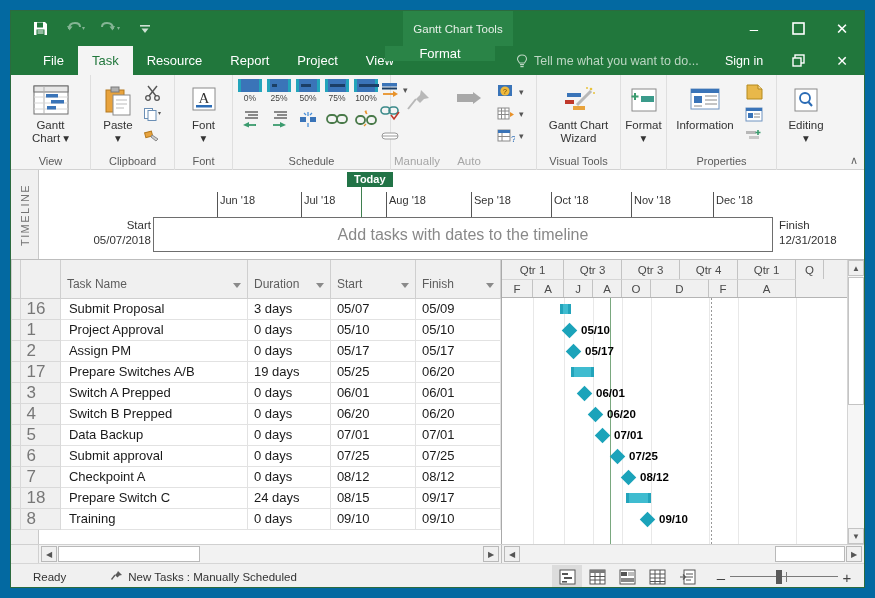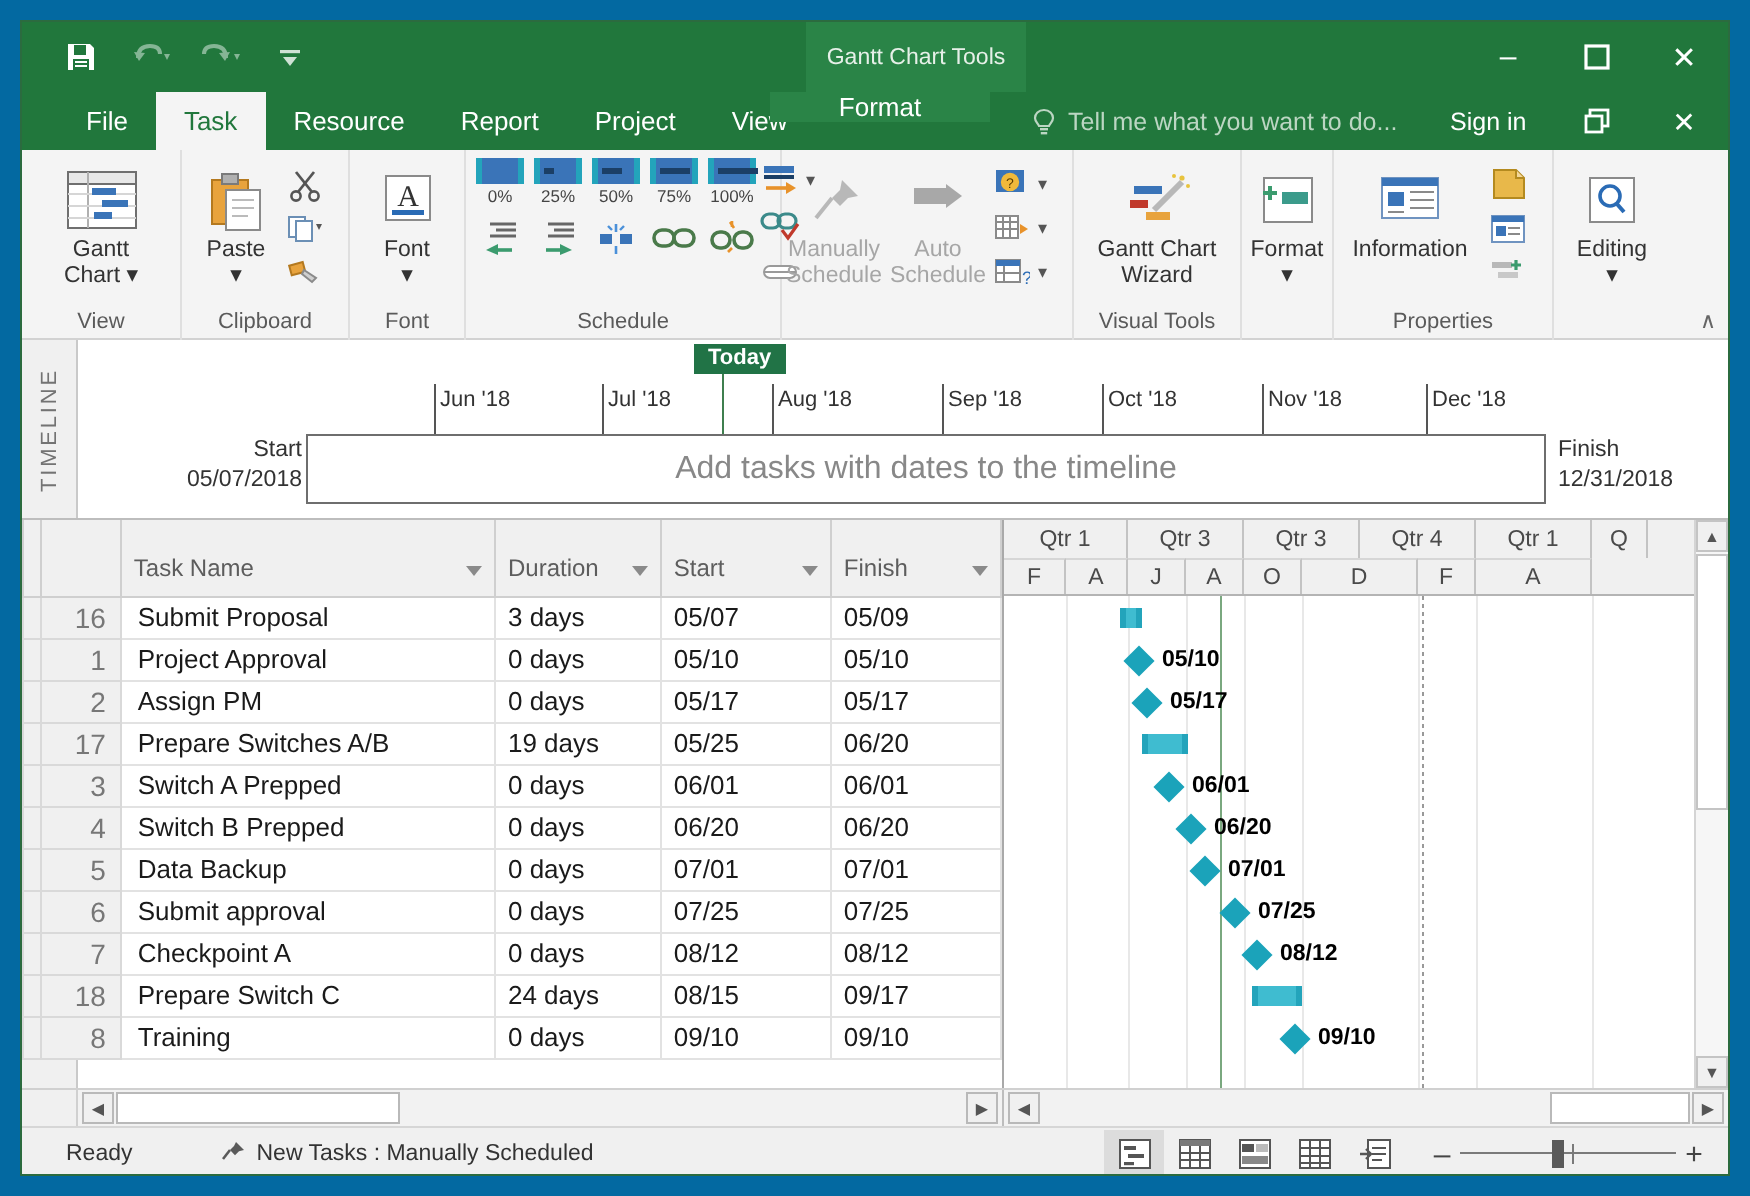--- a/index.html
+++ b/index.html
@@ -125,21 +125,21 @@
     font-size: 11px; color: #5a5a5a;
     line-height: 14px;
   }
   .bigbtn {
     width: 62px;
     display: flex; flex-direction: column; align-items: center;
     padding-top: 3px;
     font-size: 11.5px; color: #333; text-align: center; line-height: 13px;
   }
   .bigbtn .ic { height: 36px; display: flex; align-items: center; justify-content: center; }
-  .bigbtn.dis { color: #a6a6a6; }
+  .bigbtn.dis { color: #a6a6a6; gap: 36px; }
   .lbl2 { white-space: nowrap; }
 
   
   .pctrow { display: flex; gap: 3px; padding-left: 4px; }
   .pctb { width: 26px; text-align: center; }
   .pctb .bar {
     width: 24px; height: 13px; background: #3a74b8;
     position: relative; margin: 0 auto;
   }
   .pctb .bar i {
@@ -239,22 +239,21 @@
     border: 1px solid #e2e2e2;
     font-size: 13px;
     color: #1a1a1a;
     padding: 0 6px;
     white-space: nowrap;
     overflow: hidden;
   }
   table.tbl td.idcell {
     background: #f0f0f0;
     color: #777;
-    text-align: right;
-    font-size: 14px;
+    font-size: 17px;
     border-color: #d9d9d9;
     padding-right: 7px;
     margin-top: 24px;
   }
   table.tbl td.namecell { padding-left: 8px; }
 
   
   .ch-head {
     position: relative;
     height: 38px;

